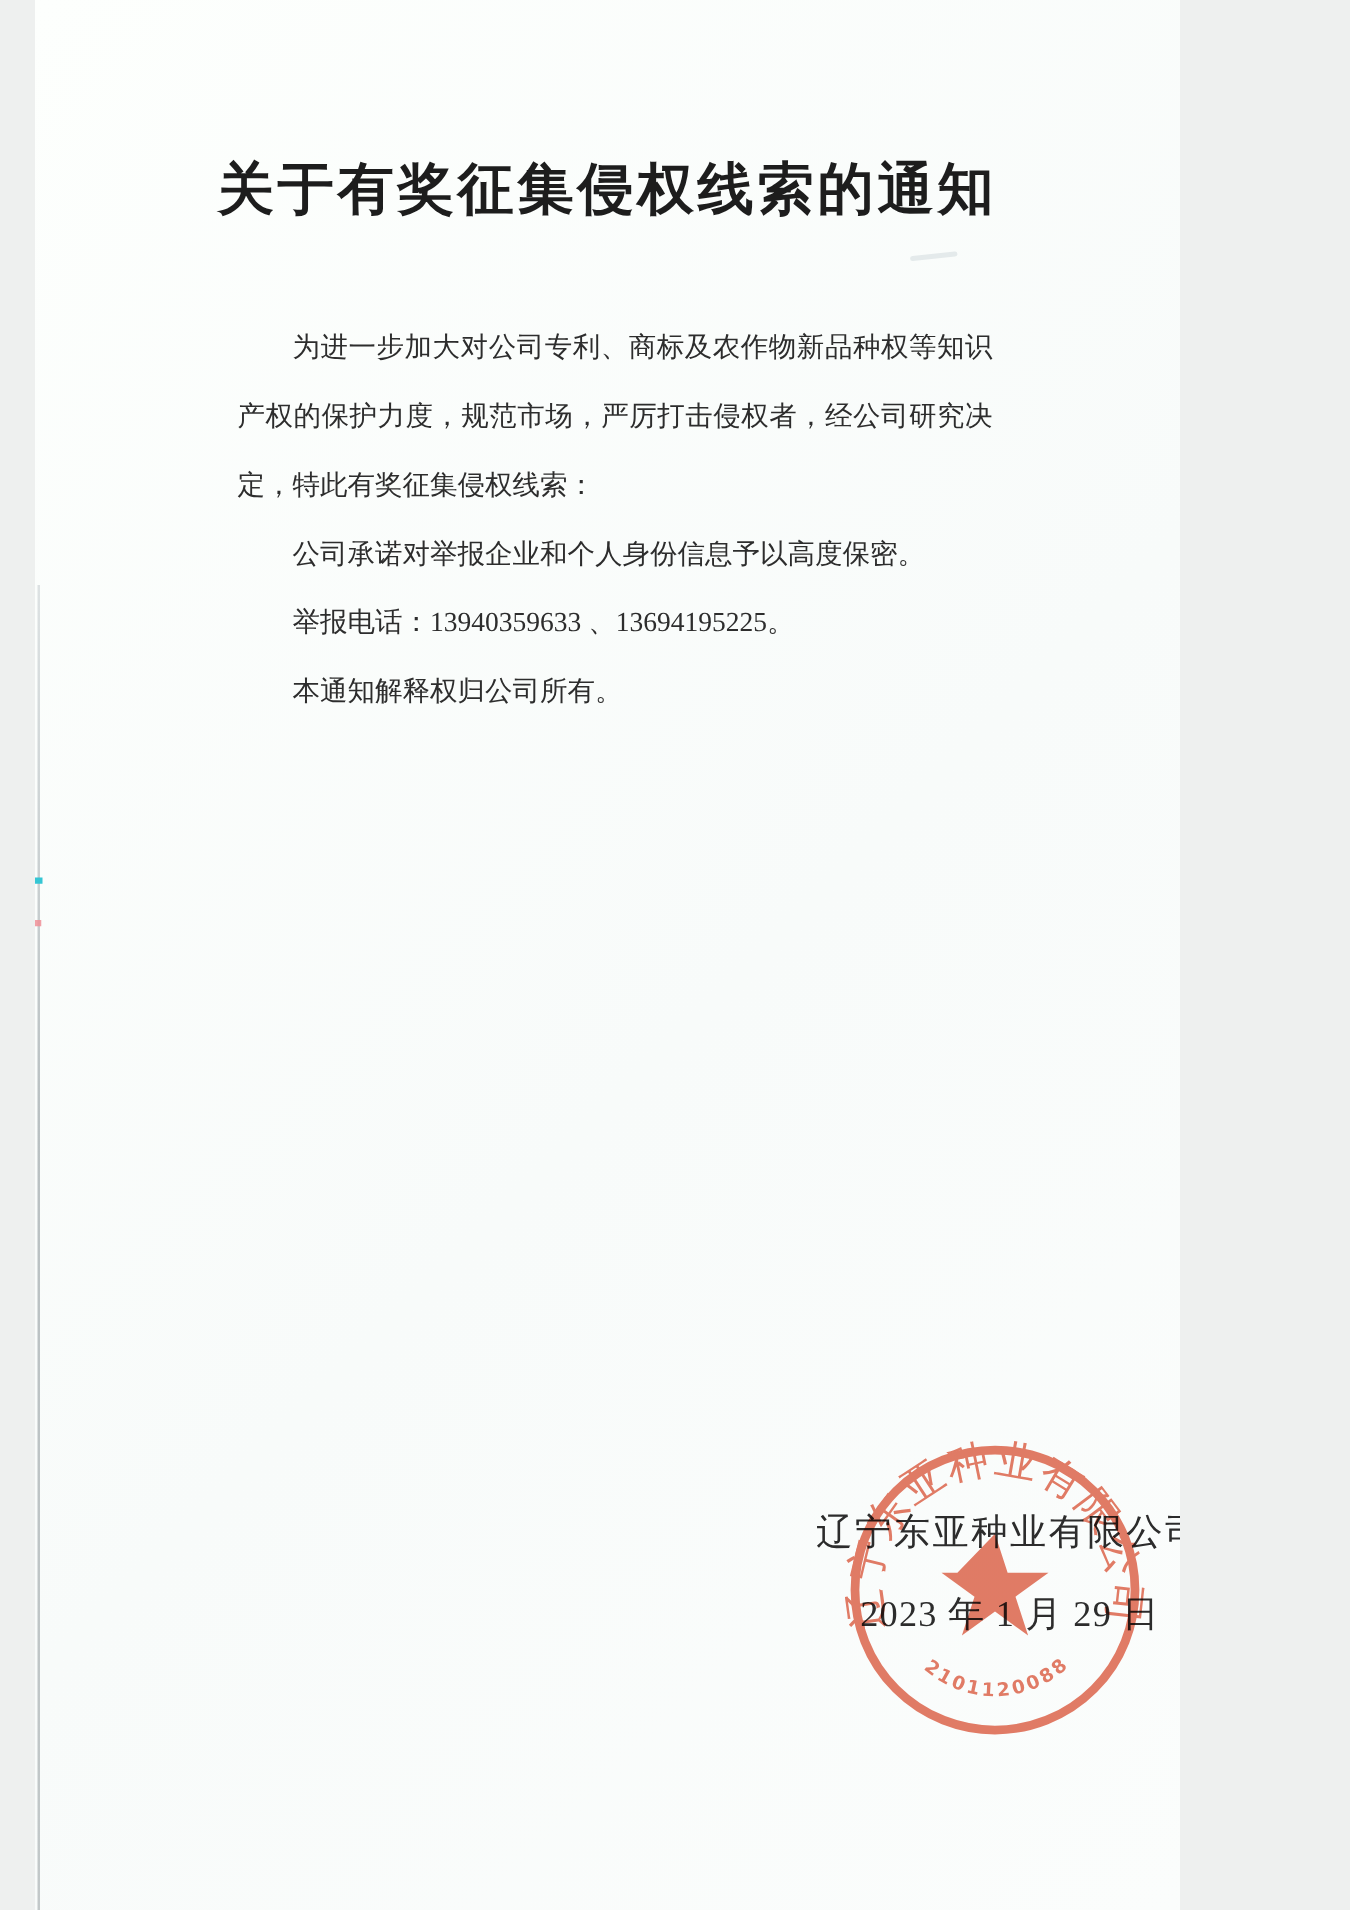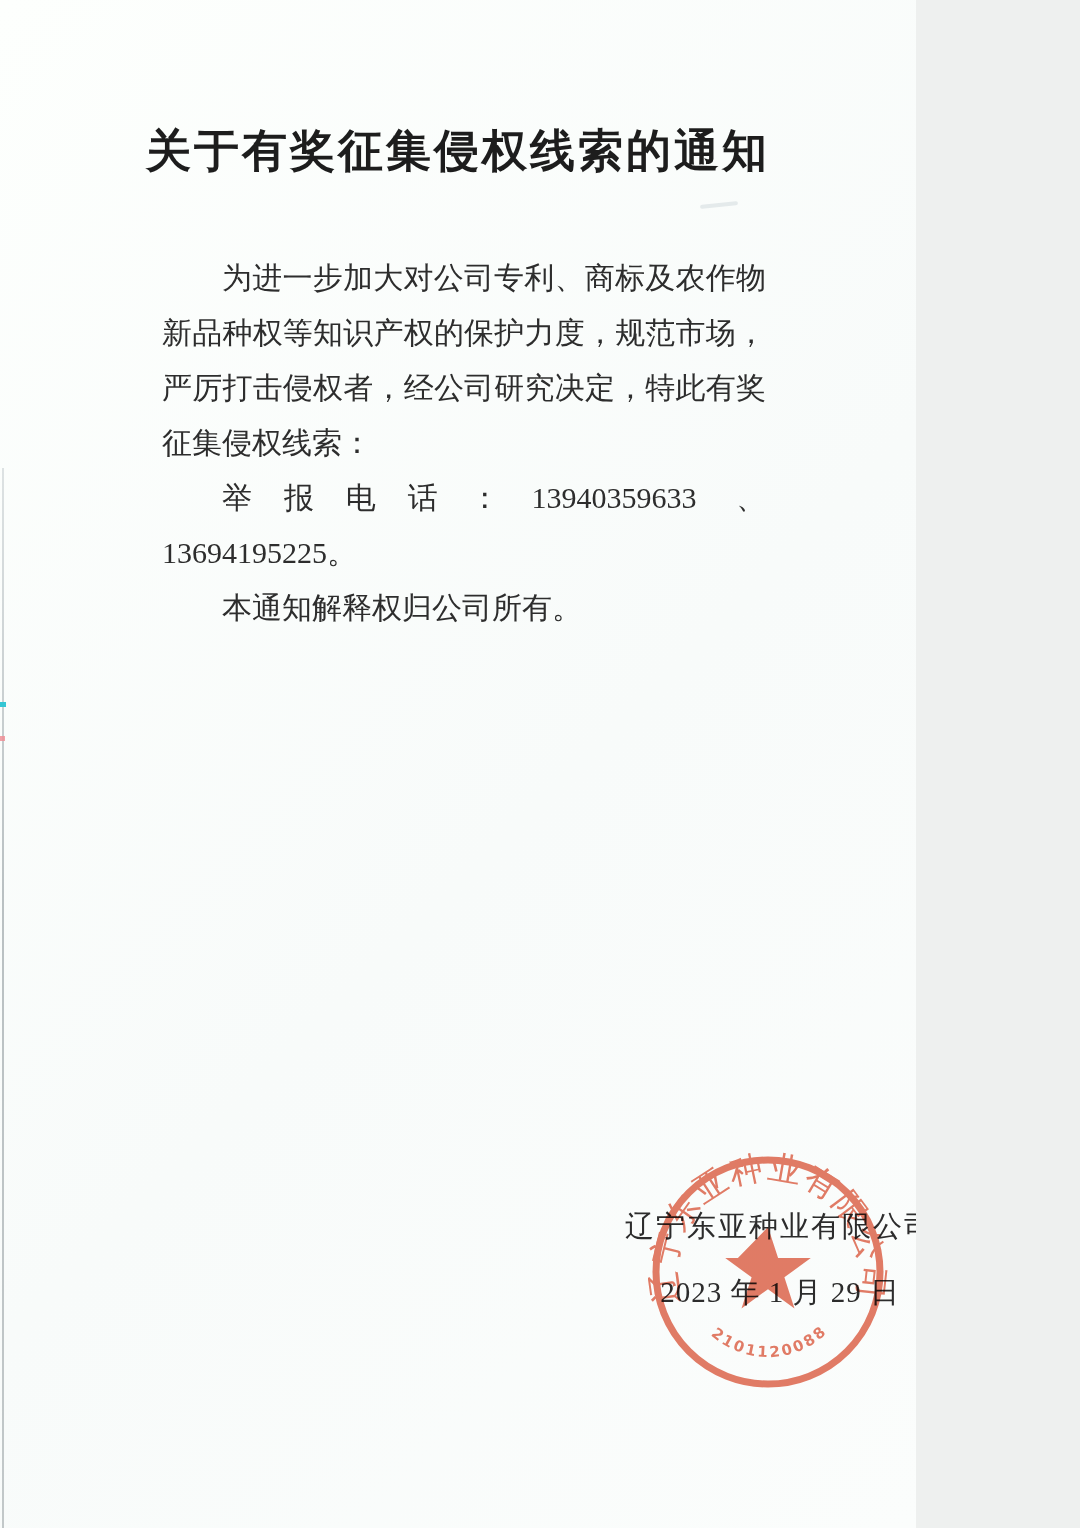--- a/index.html
+++ b/index.html
@@ -9,35 +9,36 @@
     height: 1528px;
     font-family: "Liberation Serif", "DejaVu Serif", serif;
     background: #eef0ef;
   }
   .page {
     position: relative;
     width: 916px;
     height: 1528px;
     overflow: hidden;
     background: linear-gradient(135deg, #fdfffd 0%, #f8fbfa 55%, #fbfdfc 100%);
+    margin-left: 28px;
   }
   .doc-title {
     margin: 0;
     padding-top: 126px;
     text-align: center;
     font-family: "Liberation Sans", "DejaVu Sans", sans-serif;
     font-weight: bold;
     font-size: 45px;
     letter-spacing: 3px;
     color: #1d1d1d;
     line-height: 1.1;
   }
   .doc-body {
     margin: 74px 150px 0 162px;
-    font-size: 30px;
+    font-size: 22px;
     line-height: 55px;
     text-align: justify;
     color: #2d2d2d;
   }
   .doc-body p {
     margin: 0;
     text-indent: 2em;
   }
   .signature {
     position: absolute;
@@ -115,20 +116,21 @@
 </style>
 </head>
 <body>
 
 <div class="page">
 
   <h1 class="doc-title">关于有奖征集侵权线索的通知</h1>
 
   <div class="doc-body">
     <p>为进一步加大对公司专利、商标及农作物新品种权等知识产权的保护力度，规范市场，严厉打击侵权者，经公司研究决定，特此有奖征集侵权线索：</p>
+    <p>公司承诺对举报企业和个人身份信息予以高度保密。</p>
     <p>举报电话：13940359633 、13694195225。</p>
     <p>本通知解释权归公司所有。</p>
   </div>
 
   <div class="signature">
     <div class="sig-company">辽宁东亚种业有限公司</div>
     <div class="sig-date">2023 年 1 月 29 日</div>
   </div>
 
   <svg class="stamp" viewBox="0 0 240 240" aria-hidden="true">

